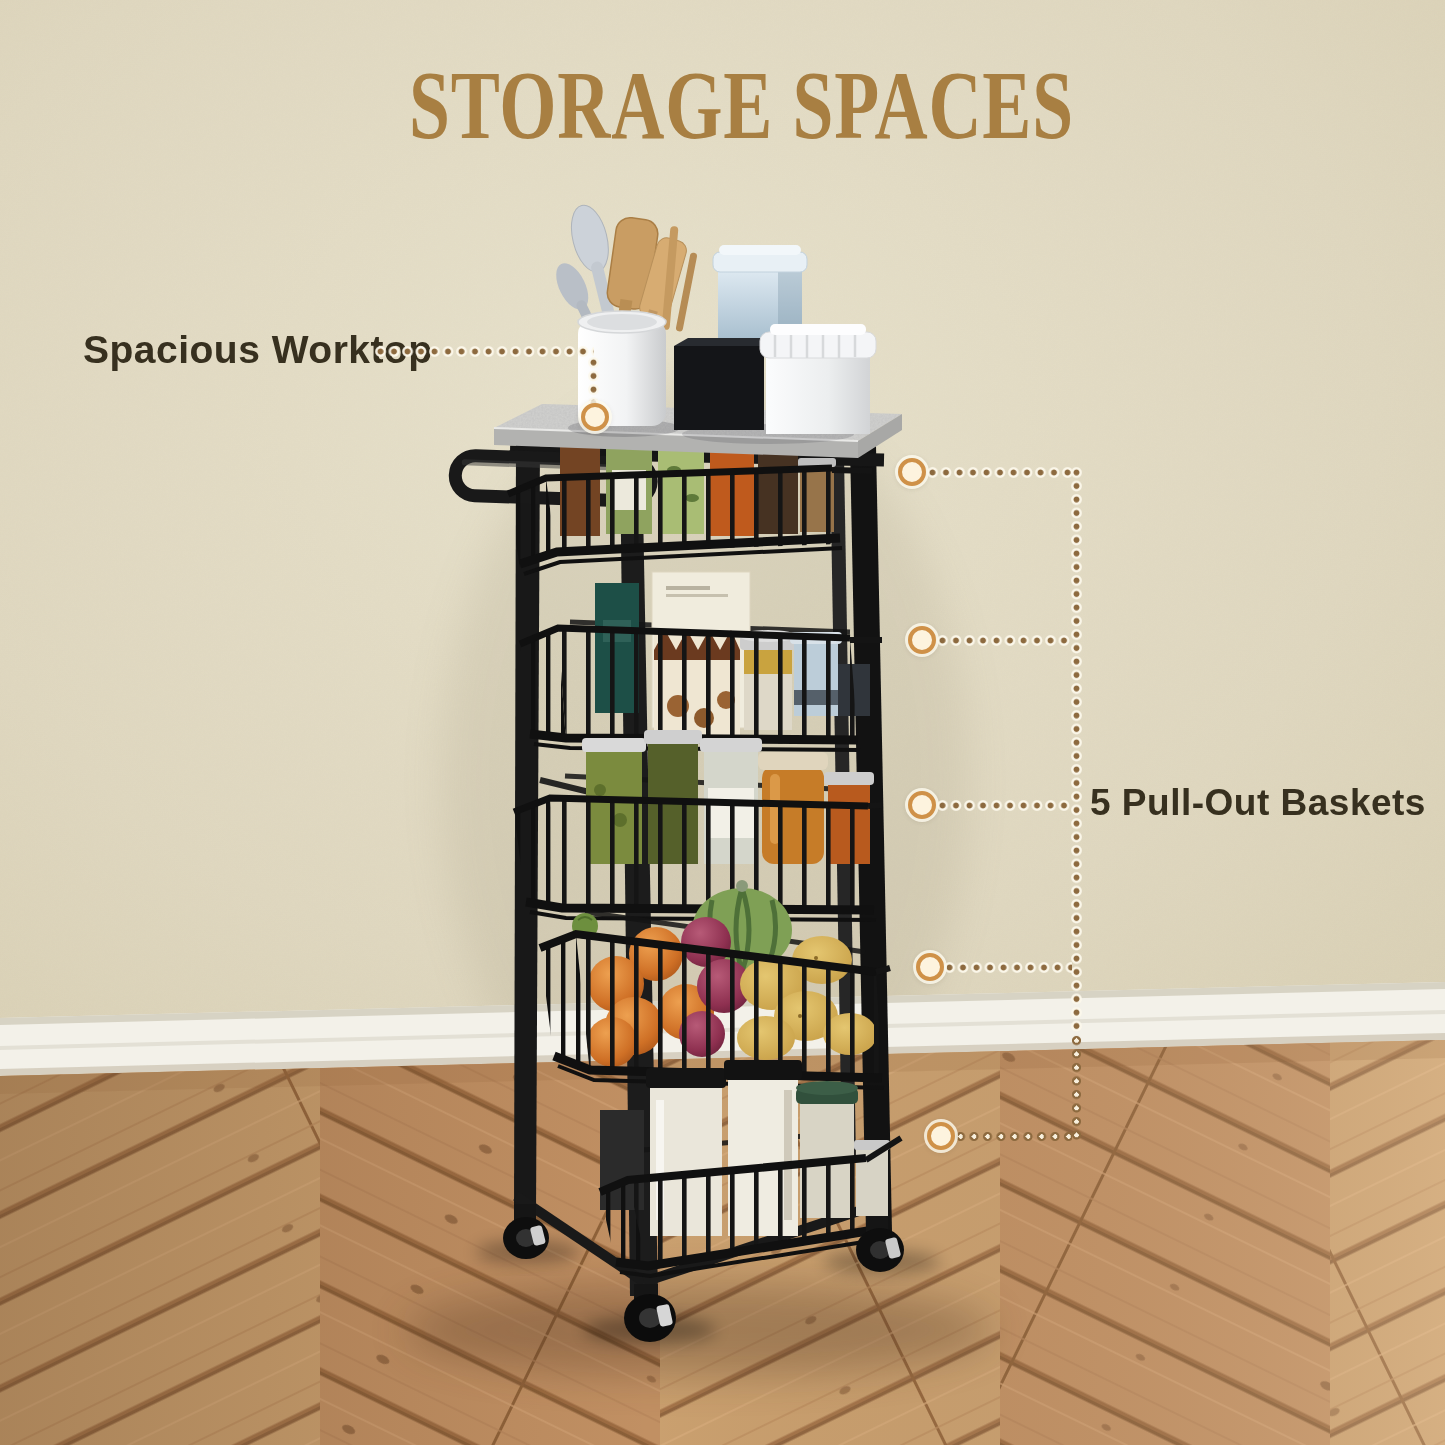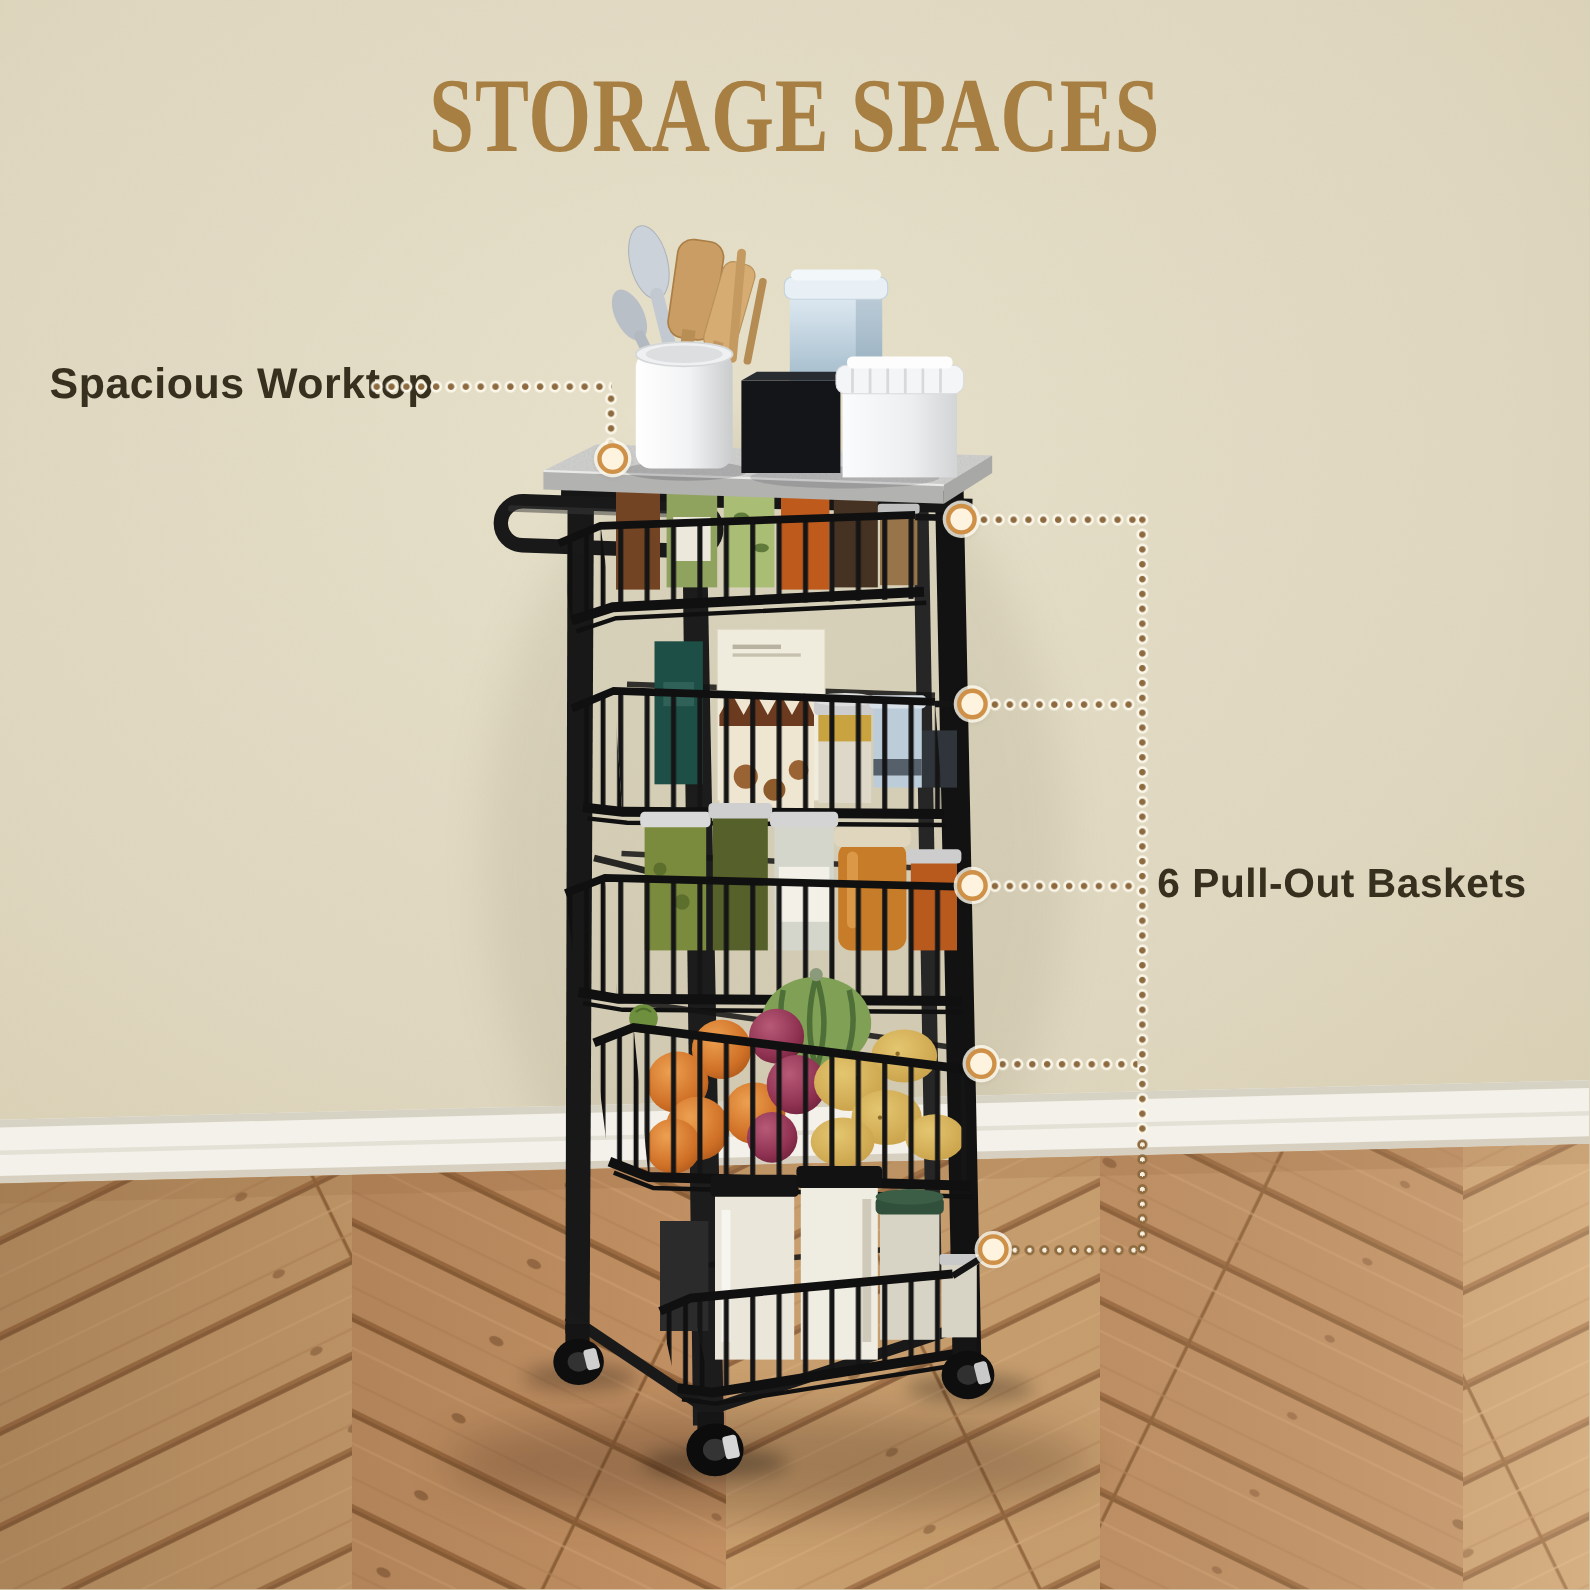--- a/index.html
+++ b/index.html
@@ -2,21 +2,21 @@
 <html><head>
 <meta charset="utf-8">
 <style>
   html,body{margin:0;padding:0;background:#d8d0b8;}
   .stage{
     position:relative;width:1445px;height:1445px;overflow:hidden;
     font-family:"Liberation Sans",sans-serif;
     background:radial-gradient(120% 95% at 45% 28%, #e6e0ca 0%, #ded6be 42%, #d4caac 78%, #c7bb9a 100%);
   }
   svg.scene{position:absolute;left:0;top:0;z-index:1;pointer-events:none;}
-  .overlay{position:absolute;inset:0;z-index:2;}
+  .overlay{position:absolute;inset:0;z-index:2;margin-left:38px;}
   .title{
     position:absolute;left:0;right:0;top:52px;margin:0;text-align:center;
     font-family:"Liberation Serif","DejaVu Serif",serif;font-weight:bold;
     font-size:92px;letter-spacing:1px;color:#a87f42;
     transform:scaleX(.80) scaleY(1.05);transform-origin:50% 50%;
     white-space:nowrap;
   }
   .callout{
     position:absolute;font-weight:bold;color:#37301f;white-space:nowrap;
     letter-spacing:.5px;
@@ -409,21 +409,21 @@
 </svg>
 
 <div class="overlay">
   <h1 class="title">STORAGE SPACES</h1>
 
   <div class="callout left">Spacious Worktop</div>
   <div class="dots-h" style="left:336px;top:345px;width:220px;"></div>
   <div class="dots-v" style="left:549px;top:356px;height:50px;"></div>
   <div class="marker" style="left:543px;top:403px;"></div>
 
-  <div class="callout right">6 Pull-Out Baskets</div>
+  <div class="callout right">5 Pull-Out Baskets</div>
   <div class="dots-v" style="left:1032px;top:466px;height:568px;"></div>
   <div class="dots-v rings" style="left:1032px;top:1034px;height:109px;"></div>
   <div class="dots-h" style="left:888px;top:466px;width:146px;"></div>
   <div class="dots-h" style="left:898px;top:634px;width:136px;"></div>
   <div class="dots-h" style="left:898px;top:799px;width:136px;"></div>
   <div class="dots-h" style="left:905px;top:961px;width:129px;"></div>
   <div class="dots-h rings" style="left:916px;top:1130px;width:118px;"></div>
   <div class="marker" style="left:860px;top:458px;"></div>
   <div class="marker" style="left:870px;top:626px;"></div>
   <div class="marker" style="left:870px;top:791px;"></div>

